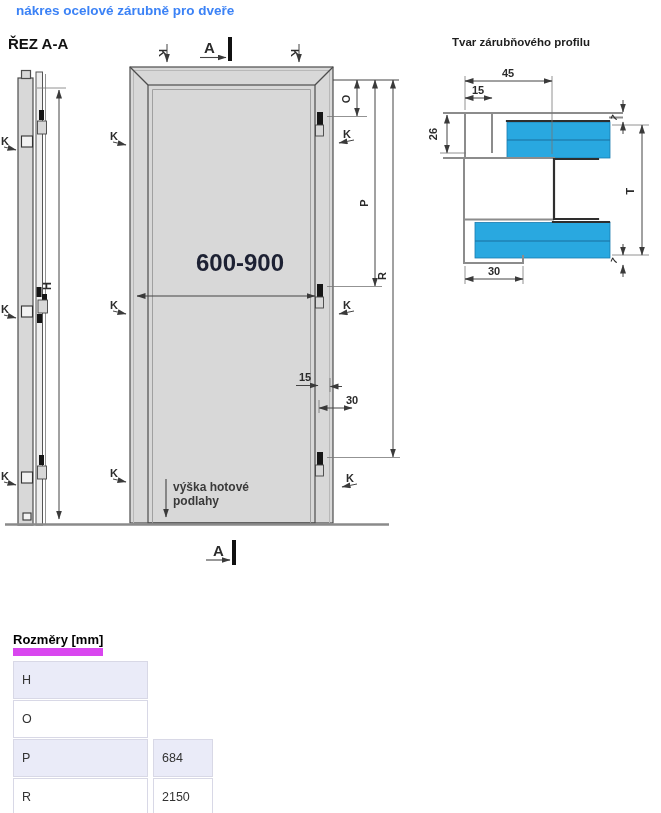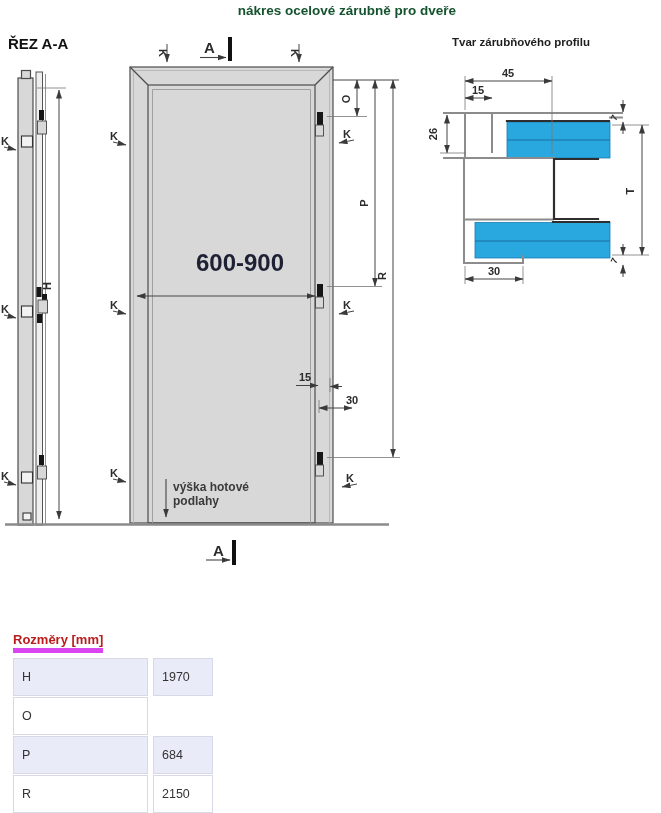--- a/index.html
+++ b/index.html
@@ -1,19 +1,19 @@
 <!DOCTYPE html>
 <html><head>
 <meta charset="utf-8">
 <style>
   html,body{margin:0;padding:0;background:#fff;}
   .stage{position:relative;width:661px;height:813px;background:#fff;overflow:hidden;
          font-family:"Liberation Sans",sans-serif;color:#222;}
-  .main-title{position:absolute;top:3px;left:16px;width:440px;text-align:right;
-              font-size:13.5px;font-weight:bold;color:#14532d;}
+  .main-title{position:absolute;top:3px;left:16px;width:440px;text-align:left;
+              font-size:13.5px;font-weight:bold;color:#3b82f6;}
   svg text{font-family:"Liberation Sans",sans-serif;fill:#2b2b2b;}
   .dimtxt{font-size:11px;font-weight:bold;}
   .bigdim{font-size:24px;font-weight:bold;fill:#1d2133;}
   .atxt{font-size:15px;font-weight:bold;}
   .notetxt{font-size:12px;font-weight:600;fill:#3a3a3a;}
   .seclbl{font-size:15px;font-weight:bold;fill:#111;}
   .ptitle{font-size:11.5px;font-weight:bold;fill:#1e1e1e;}
   .tinytxt{font-size:9px;font-weight:bold;}
   .dim{stroke:#444;stroke-width:1;fill:none;}
   .dim2{stroke:#444;stroke-width:1.1;fill:none;}
@@ -22,22 +22,22 @@
   .face{fill:#d8d8d8;stroke:#4d4d4d;stroke-width:1.2;}
   .bevel{stroke:#b8b8b8;stroke-width:1;fill:none;}
   .steel{stroke:#8c8c8c;stroke-width:2;fill:none;stroke-linecap:square;}
   .steeldark{stroke:#2e2e2e;stroke-width:2.2;fill:none;stroke-linecap:square;}
   .blueline{stroke:#1a6f9e;stroke-width:1;}
   .blk{fill:#161616;}
   .plate{fill:#d8d8d8;stroke:#444;stroke-width:0.9;}
   .sq{fill:#f2f2f2;stroke:#333;stroke-width:1.1;}
   
   .tablewrap{position:absolute;left:13px;top:630px;width:205px;}
-  .theader{display:inline-block;font-size:13px;font-weight:bold;color:#b91c1c;
-           border-bottom:5px solid #d946ef;padding-bottom:1px;margin-bottom:5px;}
+  .theader{display:inline-block;font-size:13px;font-weight:bold;color:#000000;
+           border-bottom:8px solid #d946ef;padding-bottom:1px;margin-bottom:5px;}
   .trow{display:flex;margin-bottom:1px;}
   .tcell{border:1px solid #d8d8e6;background:#fff;height:38px;display:flex;
          align-items:center;font-size:12.5px;color:#333;box-sizing:border-box;
          padding-left:8px;}
   .tcell.label{width:135px;margin-right:5px;}
   .tcell.value{width:60px;}
   .trow.alt .tcell{background:#eaebf8;}
 </style>
 </head>
 <body>
@@ -273,21 +273,20 @@
         <text x="617" y="262" class="tinytxt" text-anchor="middle" transform="rotate(-65 617 262)">7</text>
       </g>
     </g>
   </svg>
 
   
   <div class="tablewrap">
     <div class="theader">Rozměry [mm]</div>
     <div class="trow alt">
       <div class="tcell label">H</div>
-      <div class="tcell value">1970</div>
     </div>
     <div class="trow">
       <div class="tcell label">O</div>
     </div>
     <div class="trow alt">
       <div class="tcell label">P</div>
       <div class="tcell value">684</div>
     </div>
     <div class="trow">
       <div class="tcell label">R</div>

